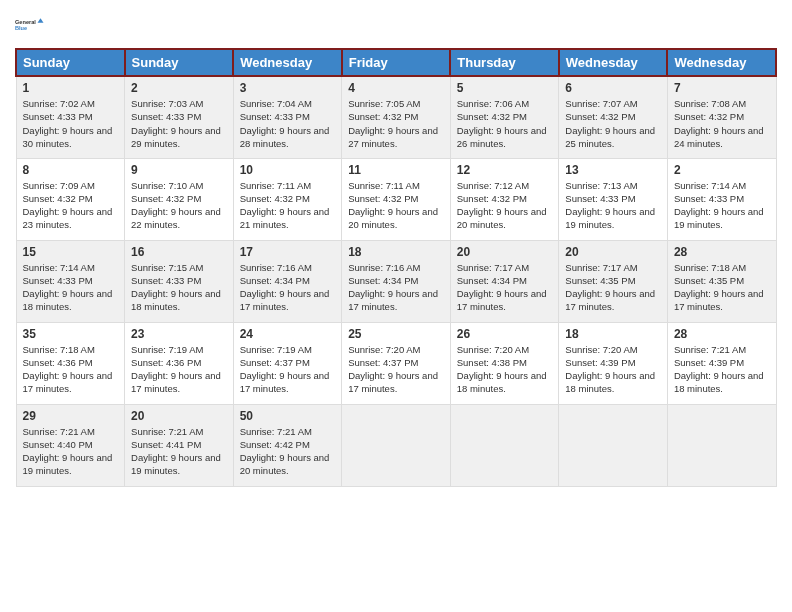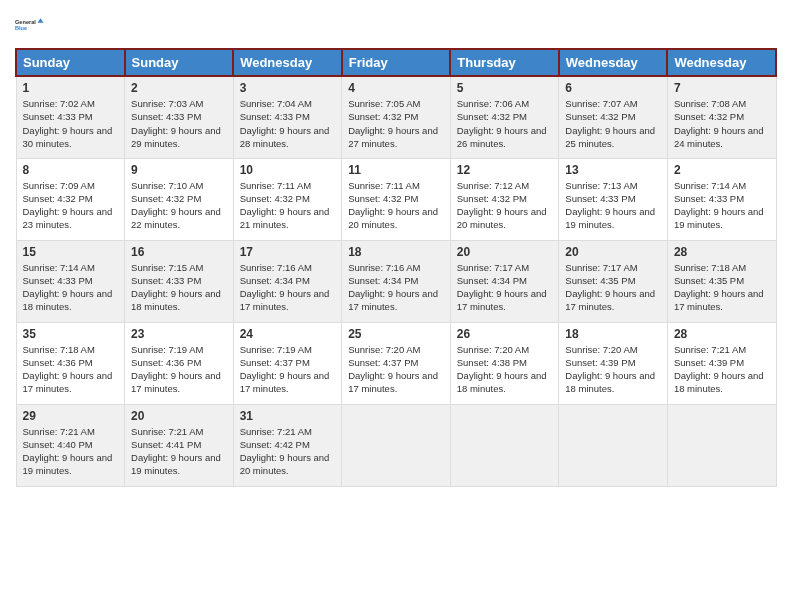--- a/index.html
+++ b/index.html
@@ -237,21 +237,21 @@
         <tr>
           <td>
             <span class="day-num">29</span>
 <div class="day-info">Sunrise: 7:21 AM<br>Sunset: 4:40 PM<br>Daylight: 9 hours and 19 minutes.</div>
           </td>
           <td>
             <span class="day-num">20</span>
 <div class="day-info">Sunrise: 7:21 AM<br>Sunset: 4:41 PM<br>Daylight: 9 hours and 19 minutes.</div>
           </td>
           <td>
-            <span class="day-num">31</span>
+            <span class="day-num">50</span>
 <div class="day-info">Sunrise: 7:21 AM<br>Sunset: 4:42 PM<br>Daylight: 9 hours and 20 minutes.</div>
           </td>
           <td class="empty"></td>
           <td class="empty"></td>
           <td class="empty"></td>
           <td class="empty"></td>
         </tr>
       </tbody>
   </table>
 </div>

